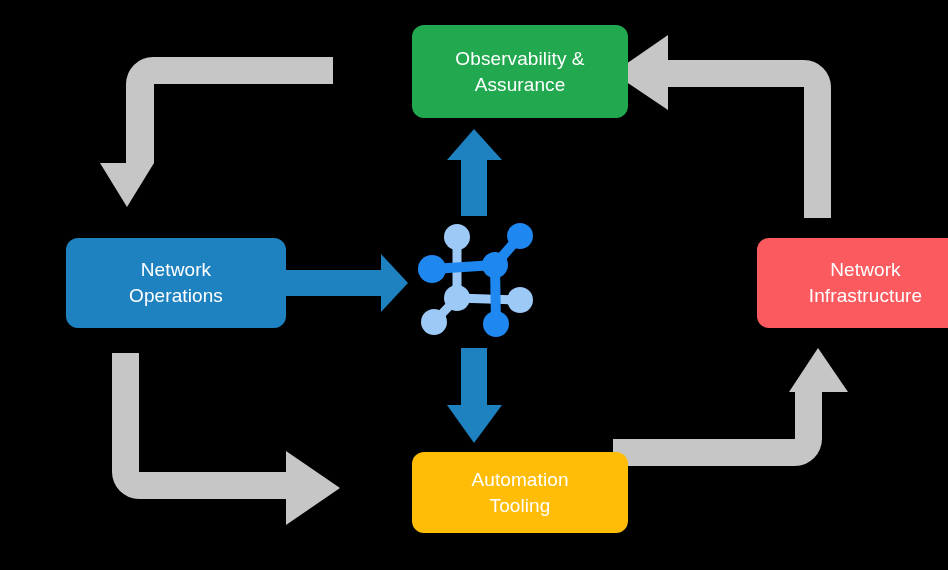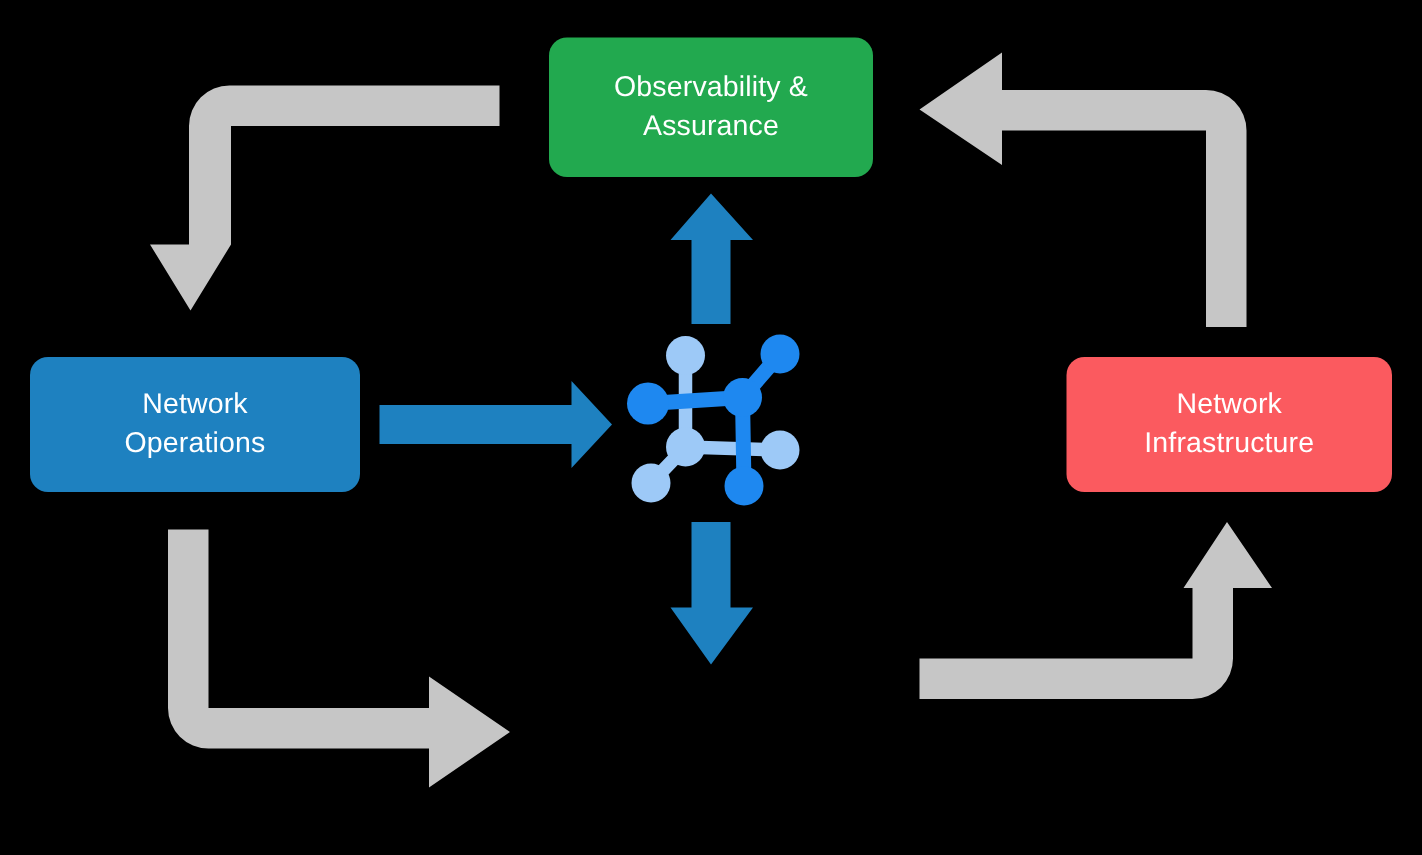--- a/index.html
+++ b/index.html
@@ -33,20 +33,21 @@
     align-items: center;
     justify-content: center;
     text-align: center;
     color: #ffffff;
     font-size: 19px;
     line-height: 1.35;
     font-weight: 400;
     letter-spacing: 0.1px;
     box-sizing: border-box;
     padding: 6px 10px;
+    margin-left: 46px;
   }
   .node-label {
     white-space: pre-line;
     display: block;
   }
   #box-observability {
     left: 366px; top: 25px; width: 216px; height: 93px;
     background: #22A94F;
   }
   #box-network-operations {
@@ -136,14 +137,18 @@
   <div class="node-box" id="box-network-operations">
     <span class="node-label">Network
 Operations</span>
   </div>
 
   <div class="node-box" id="box-network-infrastructure">
     <span class="node-label">Network
 Infrastructure</span>
   </div>
 
+  <div class="node-box" id="box-automation-tooling">
+    <span class="node-label">Automation
+Tooling</span>
+  </div>
 
 </div>
 
 </body></html>

